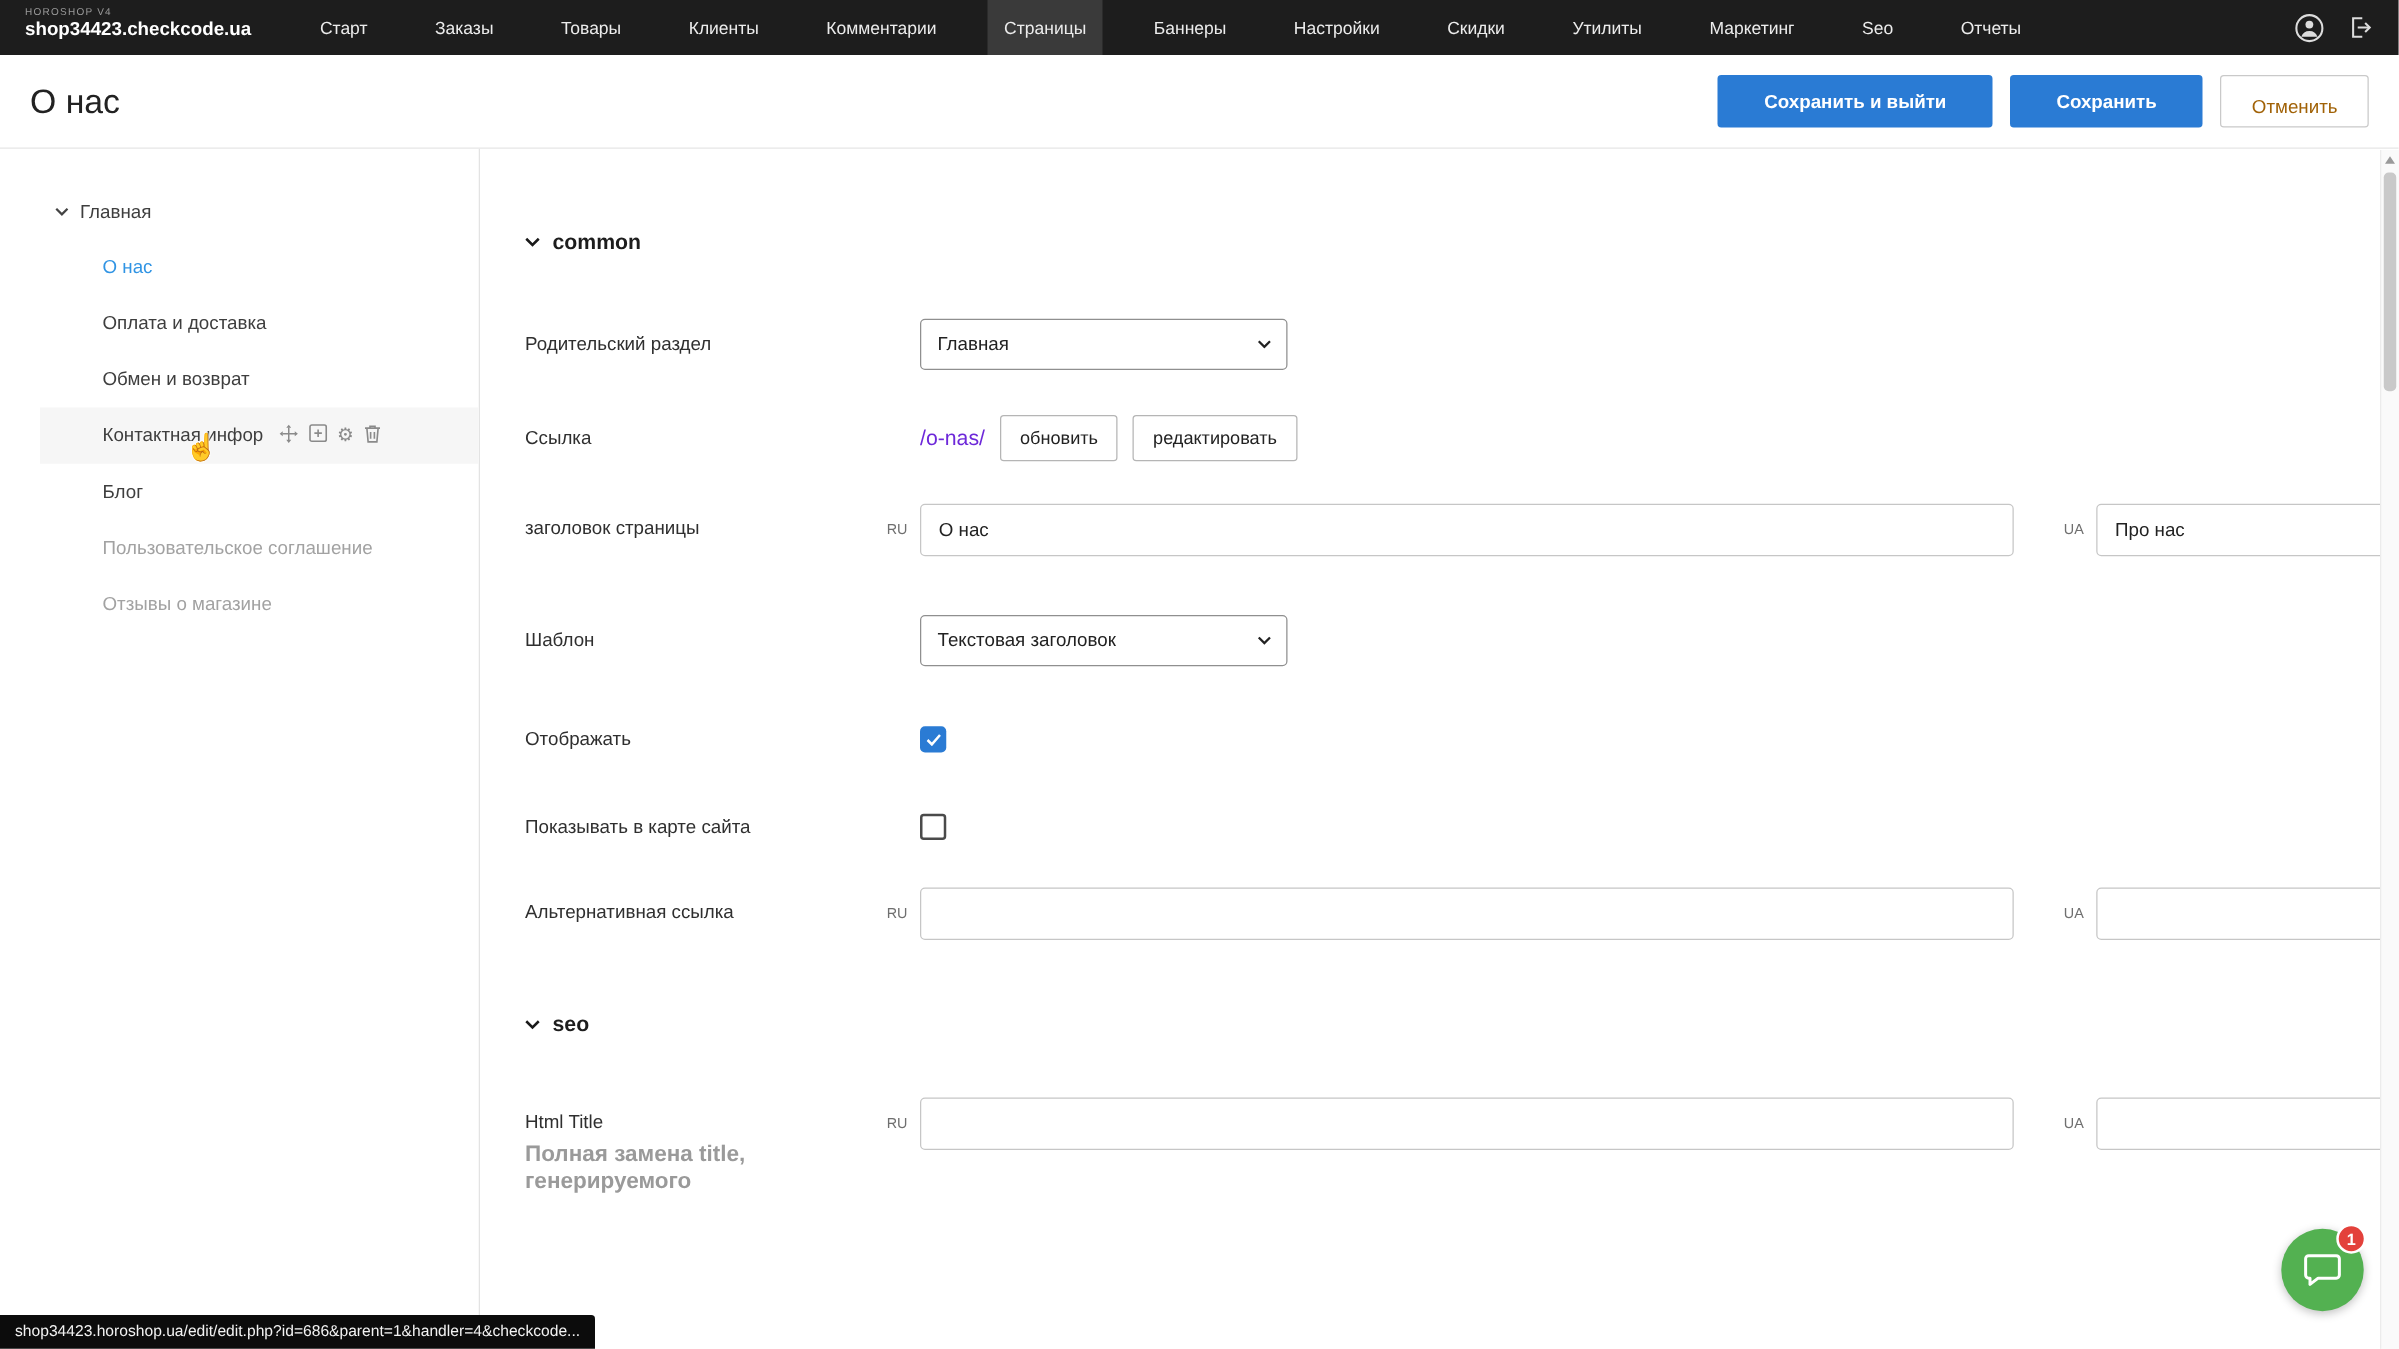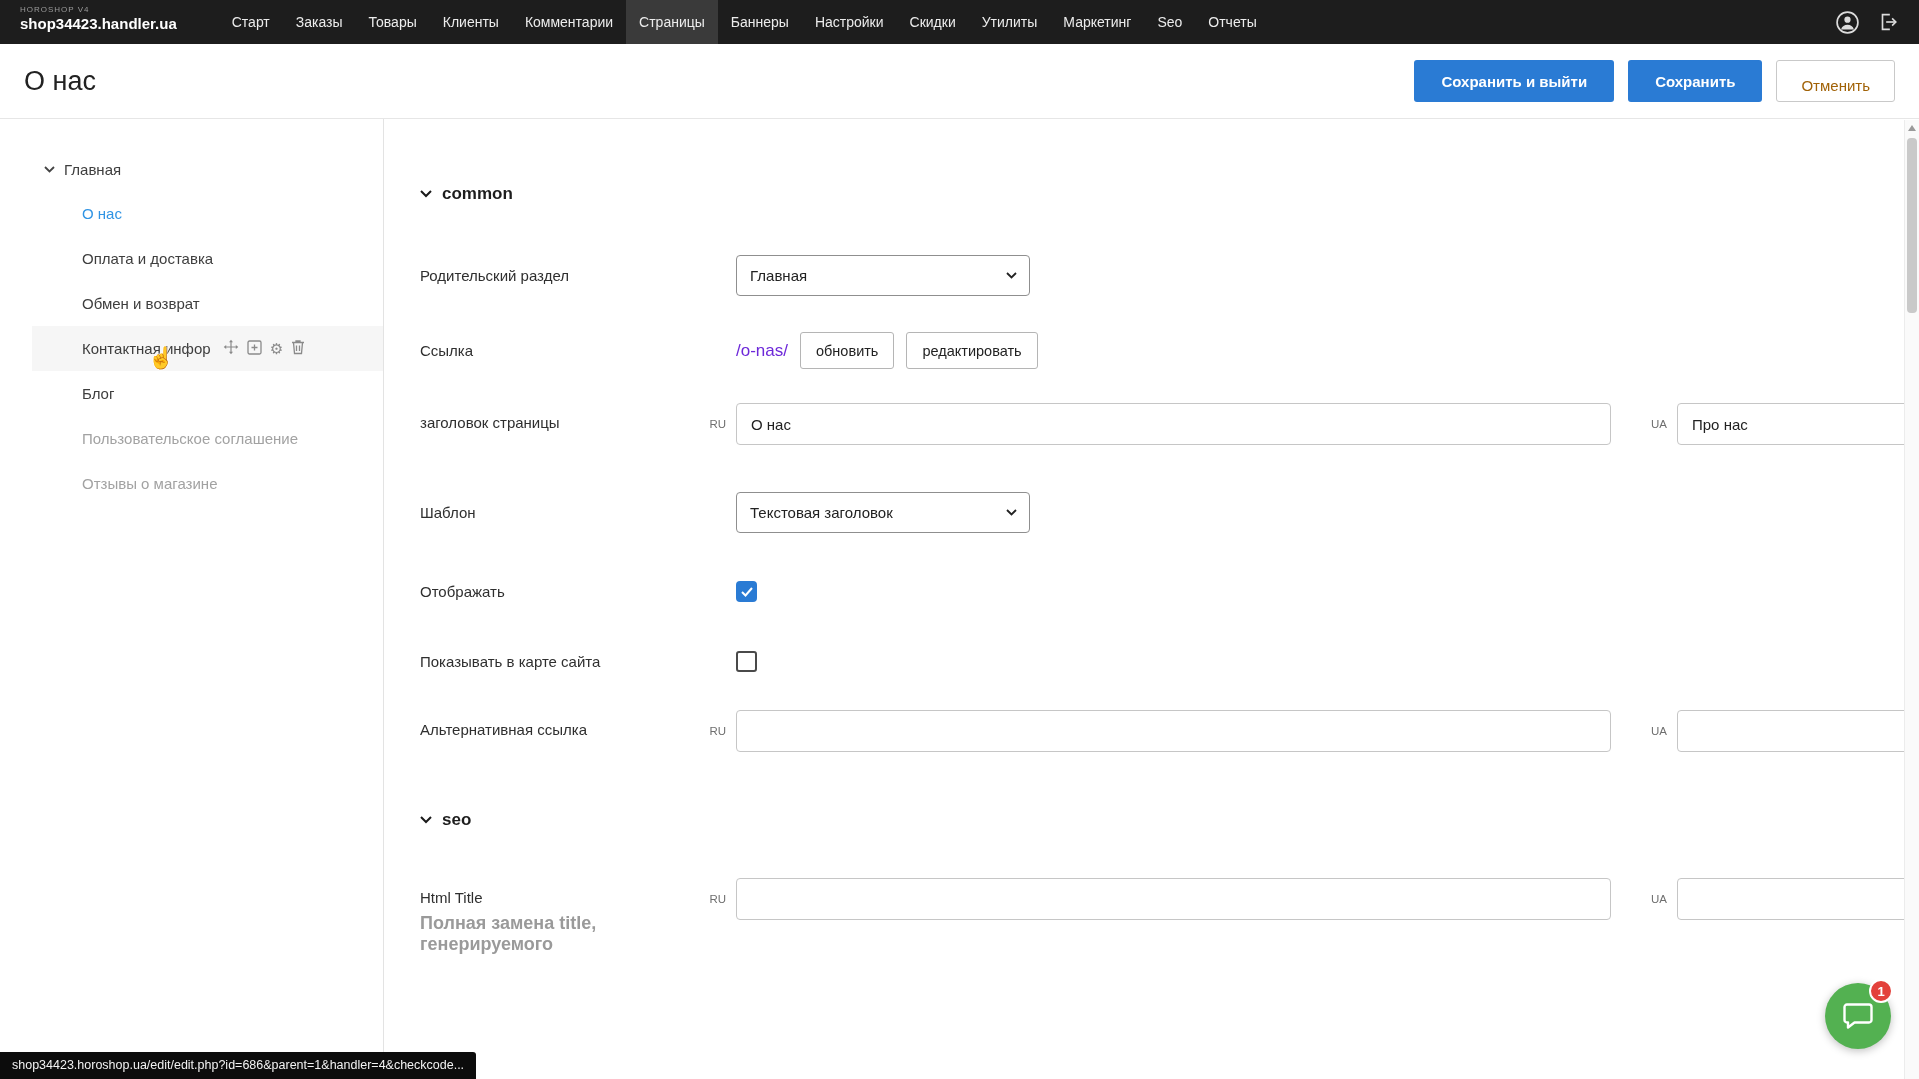--- a/index.html
+++ b/index.html
@@ -7,30 +7,30 @@
     font-family:"Liberation Sans", sans-serif; }
   :root{
     --accent:#2a7bd4; --link-blue:#3094e4; --chat-green:#53b151;
     --badge-red:#e3413b; --topbar-bg:#1d1d1d;
   }
   
   .topbar{ height:44px; background:var(--topbar-bg); display:flex; align-items:stretch; color:#ececec; }
   .brand{ padding:5px 0 0 20px; margin-right:42px; cursor:pointer; }
   .brand-small{ font-size:8px; letter-spacing:1px; color:#9a9a9a; text-transform:uppercase; }
   .brand-main{ font-size:15px; font-weight:700; color:#fff; margin-top:1px; }
-  .topnav{ display:flex; align-items:stretch; }
+  .topnav{ display:flex; align-items:stretch;gap:28px; }
   .navitem{ padding:0 13px; line-height:44px; font-size:14px; color:#ececec; text-decoration:none; cursor:pointer; white-space:nowrap; }
   .navitem.active{ background:#3a3a3a; }
   .topbar-right{ margin-left:auto; display:flex; align-items:center; gap:17px; padding-right:20px; }
   .icon-btn{ display:flex; align-items:center; cursor:pointer; }
   
   .page-header{ height:75px; border-bottom:1px solid #e6e6e6; display:flex; align-items:center; padding:0 24px; background:#fff; }
   .page-title{ font-size:27px; font-weight:400; color:#222; margin-right:auto; }
   .btn{ height:42px; border-radius:3px; font-size:15px; cursor:pointer; font-family:inherit; }
-  .btn-primary{ background:var(--accent); color:#fff; border:none; font-weight:600; padding:0 27px; margin-left:14px; }
+  .btn-primary{ background:var(--accent); color:#fff; border:none; font-weight:600; padding:0 37px; margin-left:14px; }
   .btn-secondary{ background:#fff; border:1px solid #c9c9c9; color:#a16207; font-weight:400; padding:16px 24px; margin-left:14px; }
   
   .content{ display:flex; height:959px;padding-left:32px; }
   
   .sidebar{ width:352px; min-width:352px; border-right:1px solid #e3e3e3; padding-top:34px; font-size:15px; color:#3e3e3e; position:relative; }
   .tree-root{ display:flex; align-items:center; gap:9px; padding-left:12px; height:32px; cursor:pointer; }
   .tree{ list-style:none; margin-top:6px; }
   .tree li{ height:45px; display:flex; align-items:center; padding-left:50px; position:relative; cursor:pointer; }
   .tree li.caret{ padding-left:36px; gap:8px; }
   .tree li.selected{ color:var(--link-blue); }
@@ -84,21 +84,21 @@
   .chat-badge{ position:absolute; top:-4px; right:-2px; min-width:24px; height:24px; border-radius:50%;
     background:var(--badge-red); color:#fff; font-size:13px; font-weight:700; display:flex;
     align-items:center; justify-content:center; border:2px solid #fff; }
 </style>
 </head>
 <body>
 
 <header class="topbar">
   <div class="brand">
     <div class="brand-small">HOROSHOP V4</div>
-    <div class="brand-main">shop34423.handler.ua</div>
+    <div class="brand-main">shop34423.checkcode.ua</div>
   </div>
   <nav class="topnav">
     <a class="navitem">Старт</a>
     <a class="navitem">Заказы</a>
     <a class="navitem">Товары</a>
     <a class="navitem">Клиенты</a>
     <a class="navitem">Комментарии</a>
     <a class="navitem active">Страницы</a>
     <a class="navitem">Баннеры</a>
     <a class="navitem">Настройки</a>

